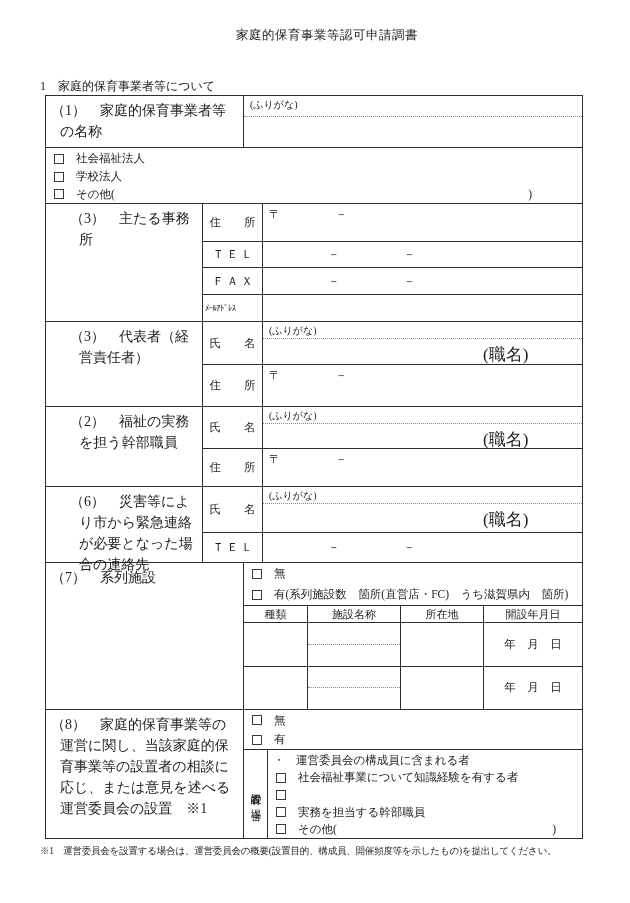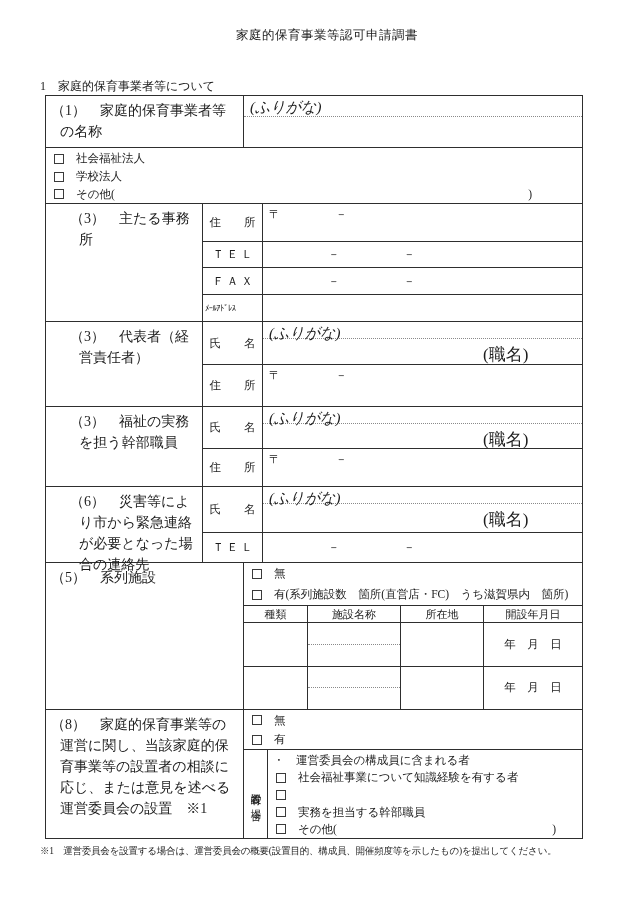--- a/index.html
+++ b/index.html
@@ -39,21 +39,21 @@
   .sub-label {
     width: 60px; border-right: 1px solid #2e2e2e;
     display: flex; align-items: center; justify-content: center;
     font-size: 11.5px;
   }
   .sub-label.small { font-size: 8.5px; justify-content: flex-start; padding-left: 2px; letter-spacing: -0.5px; }
   .sub-content { flex: 1; display: flex; flex-direction: column; }
   .content { flex: 1; display: flex; flex-direction: column; }
   .furigana-line {
     border-bottom: 1px dotted #8a8a8a;
-    font-size: 15px; padding: 2px 0 0 6px; height: 21px; font-style: italic;
+    font-size: 10px; padding: 2px 0 0 6px; height: 21px;
   }
   .furigana-line.slim { height: 17px; }
   .blank-line { flex: 1; }
   .job-line { padding: 4px 0 0 220px; font-size: 17px; flex: 1; }
   .postal-line { display: flex; padding: 3px 0 0 6px; gap: 55px; flex: 1; }
   .dash-line { display: flex; align-items: center; padding-left: 65px; gap: 64px; flex: 1; }
   .opt { display: flex; align-items: center; padding-left: 8px; }
   .opt.r2 { height: 18.5px; }
   .opt.r78 { height: 21px; }
   .opt.sep { border-bottom: 1px solid #2e2e2e; }
@@ -180,21 +180,21 @@
           <div class="postal-line">
             <span>〒</span>
             <span>－</span>
           </div>
         </div>
       </div>
     </div>
   </div>
 
   <div class="row" style="height:80px">
-    <div class="c-label w-narrow">（3）　福祉の実務を担う幹部職員</div>
+    <div class="c-label w-narrow">（2）　福祉の実務を担う幹部職員</div>
     <div class="sub-col">
       <div class="sub-row" style="height:42px">
         <div class="sub-label">氏　　名</div>
         <div class="sub-content">
           <div class="furigana-line slim">(ふりがな)</div>
           <div class="job-line">(職名)</div>
         </div>
       </div>
       <div class="sub-row last">
         <div class="sub-label">住　　所</div>
@@ -224,21 +224,21 @@
           <div class="dash-line">
             <span>－</span>
             <span>－</span>
           </div>
         </div>
       </div>
     </div>
   </div>
 
   <div class="row" style="height:147px">
-    <div class="c-label w-full">（5）　系列施設</div>
+    <div class="c-label w-full">（7）　系列施設</div>
     <div class="content">
       <div class="opt r78">
         <span class="cb"></span>
         <span>無</span>
       </div>
       <div class="opt r78">
         <span class="cb"></span>
         <span>有(系列施設数　箇所(直営店・FC)　うち滋賀県内　箇所)</span>
       </div>
       <div class="inner-table">

